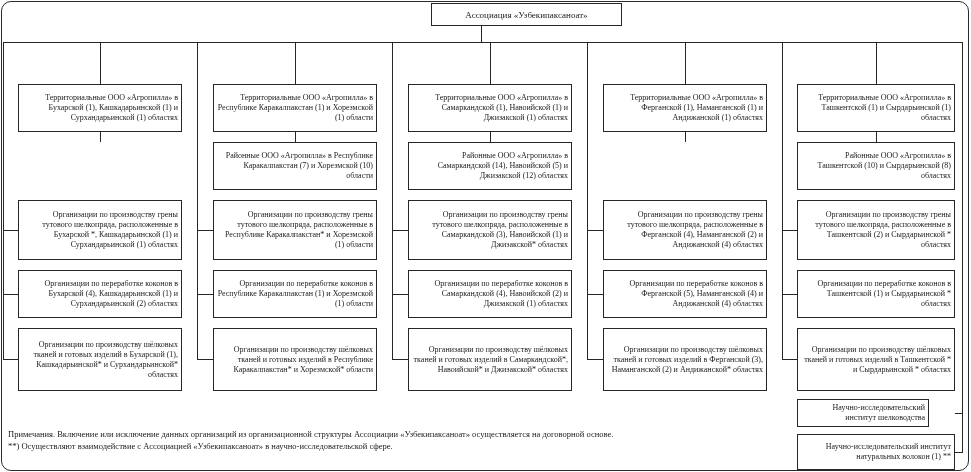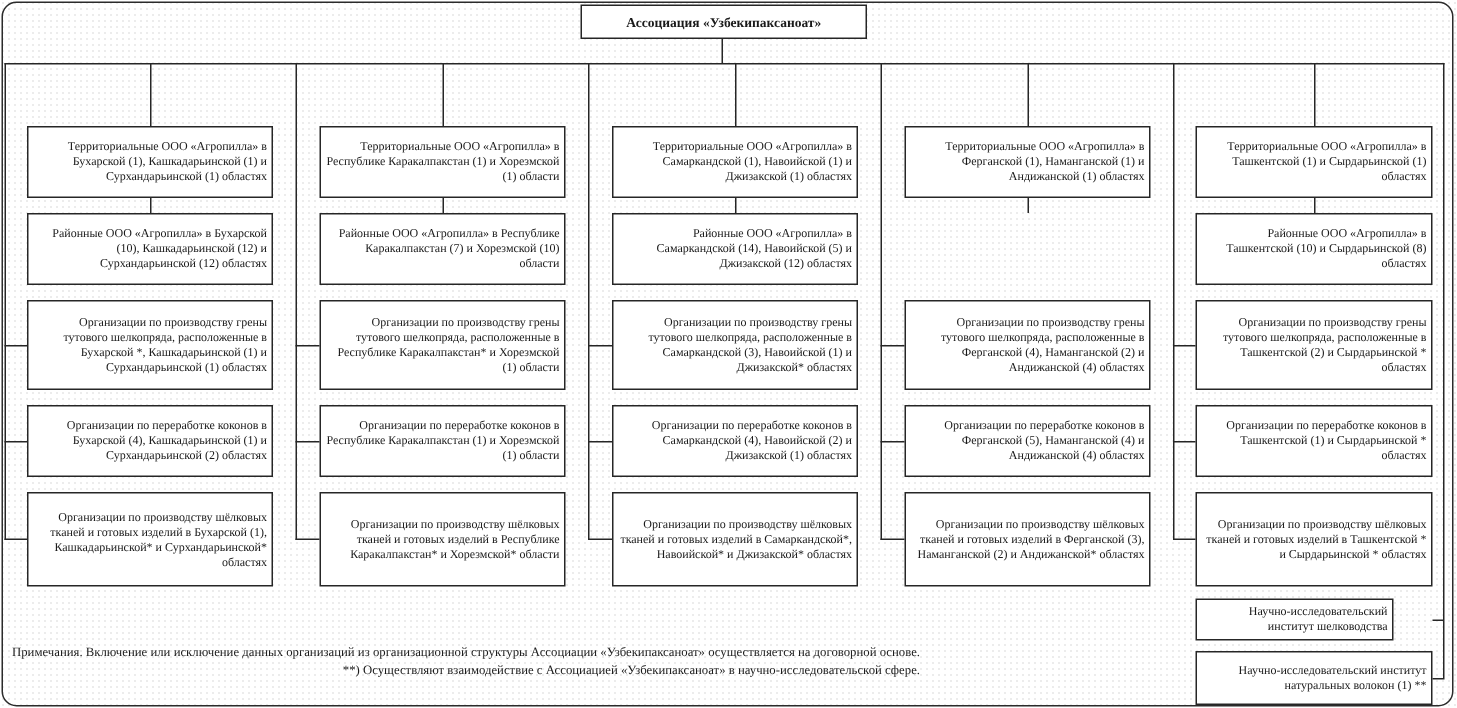--- a/index.html
+++ b/index.html
@@ -19,36 +19,35 @@
     position:absolute;box-sizing:border-box;
     border:1px solid #262626;background:#fff;
     display:flex;align-items:center;justify-content:center;
     text-align:right;font-size:8px;line-height:1.25;
     padding:1px 3px;
   }
   .title-box{
     position:absolute;box-sizing:border-box;
     border:1px solid #262626;background:#fff;
     display:flex;align-items:center;justify-content:center;
-    text-align:center;font-weight:bold;font-size:9px;
+    text-align:center;font-weight:normal;font-size:9px;margin-left:44px;
   }
   .line{position:absolute;background:#262626;}
-  .notes{position:absolute;left:8px;top:428px;font-size:8.5px;line-height:12px;text-align:right;}
+  .notes{position:absolute;left:8px;top:428px;font-size:8.5px;line-height:12px;}
   .notes div{white-space:nowrap;}
 </style>
 </head>
 <body>
 
 <div id="stage">
   <div class="frame"></div>
 
   <div class="title-box" style="left:387px;top:3px;width:191px;height:23px">Ассоциация «Узбекипаксаноат»</div>
 
   <div class="box" style="left:18px;top:84px;width:164px;height:48px">Территориальные ООО «Агропилла» в Бухарской (1), Кашкадарьинской (1) и Сурхандарьинской (1) областях</div>
-  <div class="box" style="left:18px;top:142px;width:164px;height:48px">Районные ООО «Агропилла» в Бухарской (10), Кашкадарьинской (12) и Сурхандарьинской (12) областях</div>
   <div class="box" style="left:18px;top:200px;width:164px;height:60px">Организации по производству грены тутового шелкопряда, расположенные в Бухарской *, Кашкадарьинской (1) и Сурхандарьинской (1) областях</div>
   <div class="box" style="left:18px;top:270px;width:164px;height:48px">Организации по переработке коконов в Бухарской (4), Кашкадарьинской (1) и Сурхандарьинской (2) областях</div>
   <div class="box" style="left:18px;top:328px;width:164px;height:63px">Организации по производству шёлковых тканей и готовых изделий в Бухарской (1), Кашкадарьинской* и Сурхандарьинской* областях</div>
 
   <div class="box" style="left:213px;top:84px;width:164px;height:48px">Территориальные ООО «Агропилла» в Республике Каракалпакстан (1) и Хорезмской (1) области</div>
   <div class="box" style="left:213px;top:142px;width:164px;height:48px">Районные ООО «Агропилла» в Республике Каракалпакстан (7) и Хорезмской (10) области</div>
   <div class="box" style="left:213px;top:200px;width:164px;height:60px">Организации по производству грены тутового шелкопряда, расположенные в Республике Каракалпакстан* и Хорезмской (1) области</div>
   <div class="box" style="left:213px;top:270px;width:164px;height:48px">Организации по переработке коконов в Республике Каракалпакстан (1) и Хорезмской (1) области</div>
   <div class="box" style="left:213px;top:328px;width:164px;height:63px">Организации по производству шёлковых тканей и готовых изделий в Республике Каракалпакстан* и Хорезмской* области</div>
 

